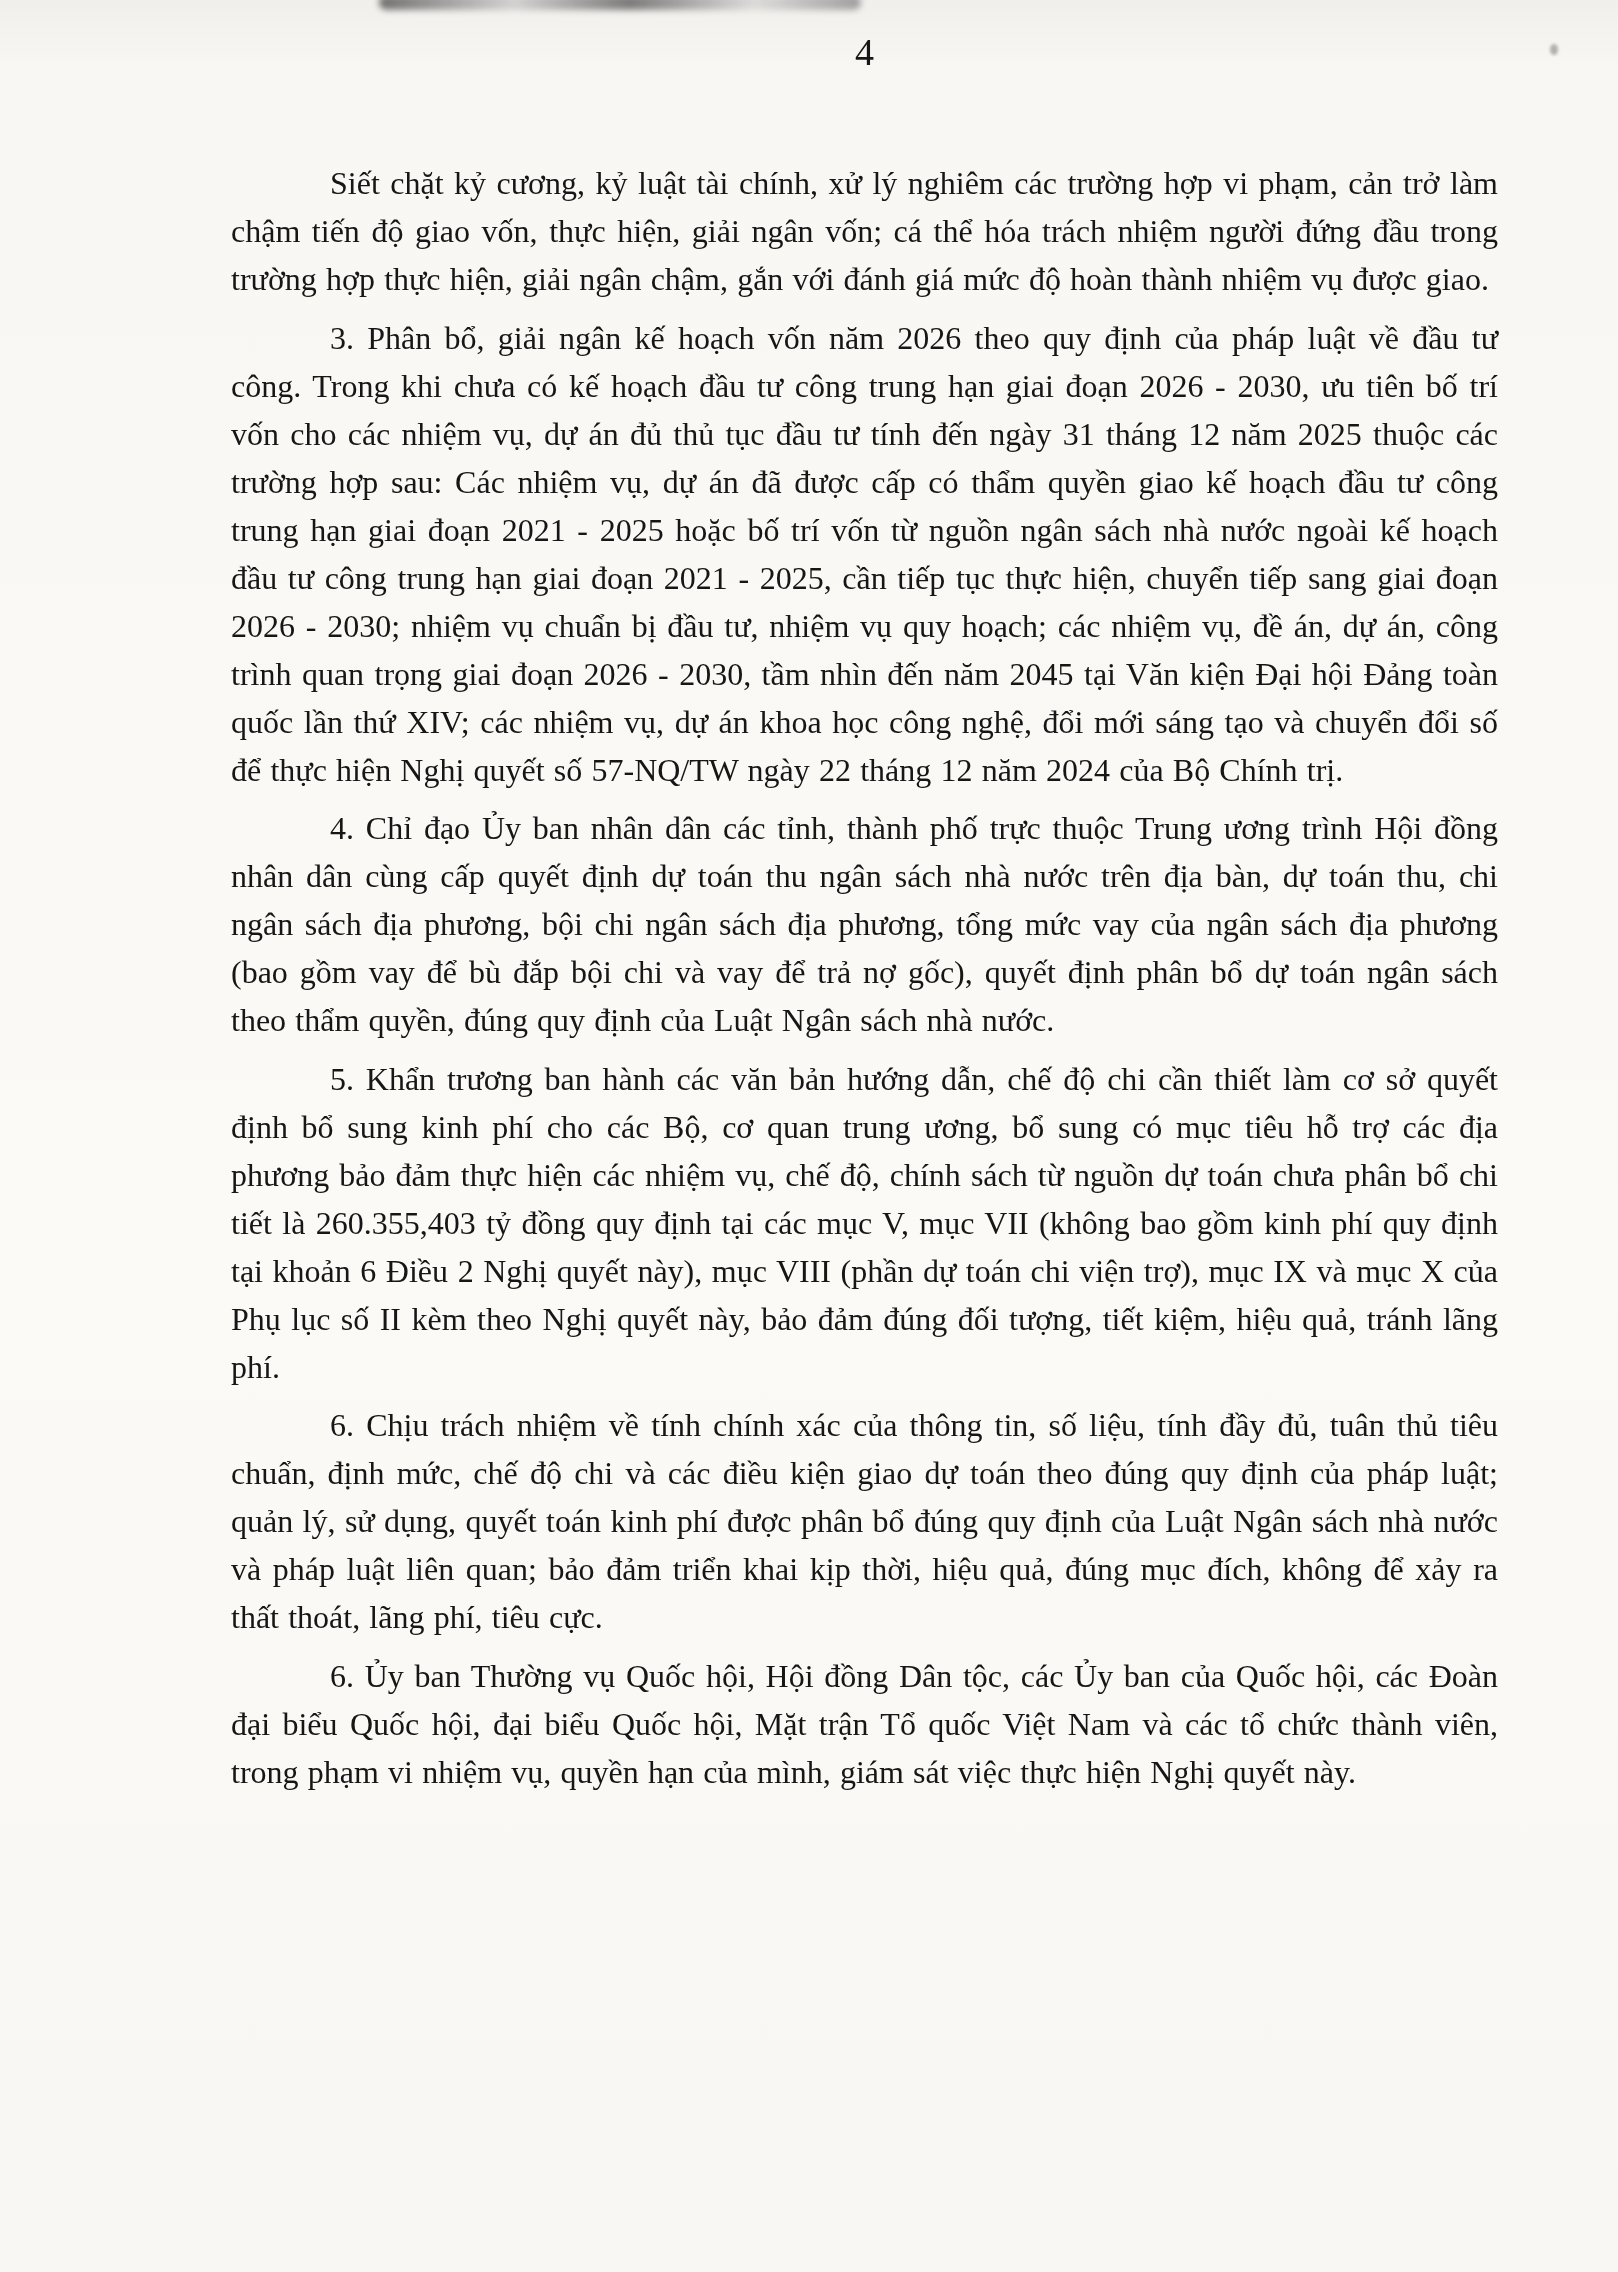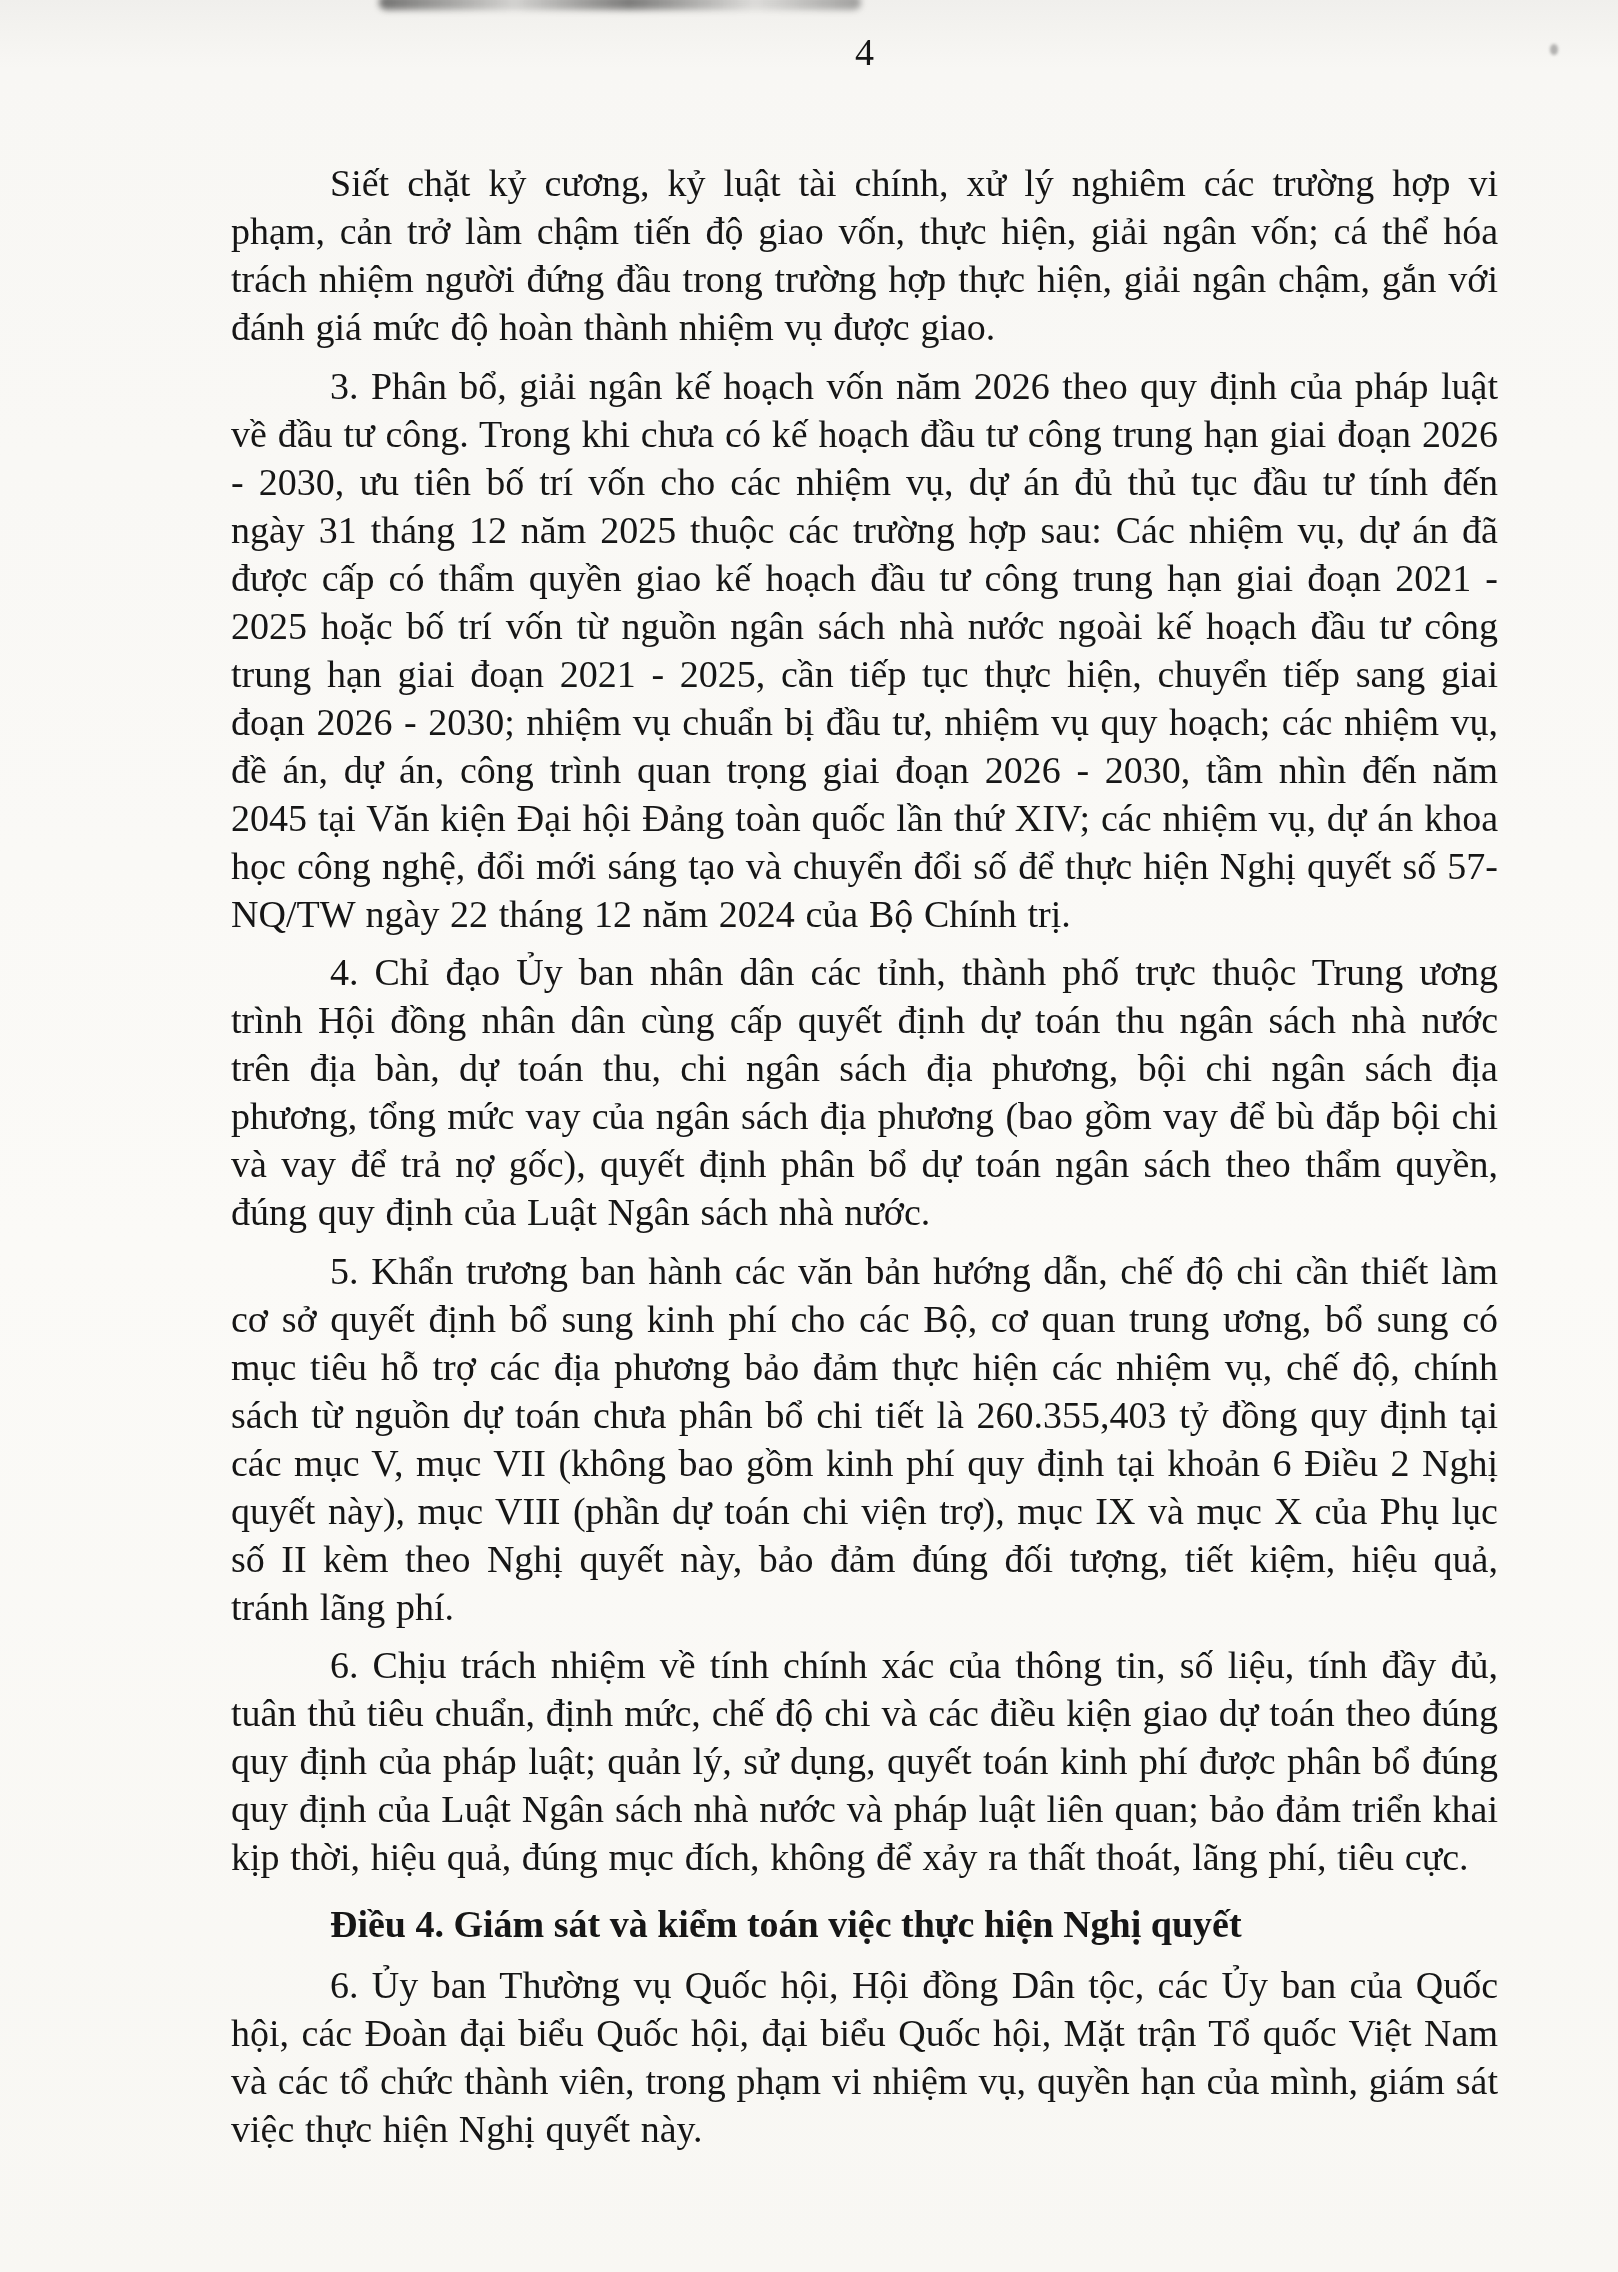--- a/index.html
+++ b/index.html
@@ -55,21 +55,21 @@
     line-height: 48px;
   }
   .content {
     position: absolute;
     top: 159px;
     left: 231px;
     width: 1267px;
   }
   p.para {
     margin: 0 0 10.5px 0;
-    font-size: 38px;
+    font-size: 32px;
     line-height: 48px;
     text-align: justify;
     text-indent: 99px;
     word-spacing: 1.2px;
   }
   h2.heading {
     margin: 19.4px 0 13px 0;
     font-size: 38px;
     line-height: 48px;
     font-weight: bold;
@@ -93,19 +93,18 @@
     <p class="para">Siết chặt kỷ cương, kỷ luật tài chính, xử lý nghiêm các trường hợp vi phạm, cản trở làm chậm tiến độ giao vốn, thực hiện, giải ngân vốn; cá thể hóa trách nhiệm người đứng đầu trong trường hợp thực hiện, giải ngân chậm, gắn với đánh giá mức độ hoàn thành nhiệm vụ được giao.</p>
 
     <p class="para">3. Phân bổ, giải ngân kế hoạch vốn năm 2026 theo quy định của pháp luật về đầu tư công. Trong khi chưa có kế hoạch đầu tư công trung hạn giai đoạn 2026 - 2030, ưu tiên bố trí vốn cho các nhiệm vụ, dự án đủ thủ tục đầu tư tính đến ngày 31 tháng 12 năm 2025 thuộc các trường hợp sau: Các nhiệm vụ, dự án đã được cấp có thẩm quyền giao kế hoạch đầu tư công trung hạn giai đoạn 2021 - 2025 hoặc bố trí vốn từ nguồn ngân sách nhà nước ngoài kế hoạch đầu tư công trung hạn giai đoạn 2021 - 2025, cần tiếp tục thực hiện, chuyển tiếp sang giai đoạn 2026 - 2030; nhiệm vụ chuẩn bị đầu tư, nhiệm vụ quy hoạch; các nhiệm vụ, đề án, dự án, công trình quan trọng giai đoạn 2026 - 2030, tầm nhìn đến năm 2045 tại Văn kiện Đại hội Đảng toàn quốc lần thứ XIV; các nhiệm vụ, dự án khoa học công nghệ, đổi mới sáng tạo và chuyển đổi số để thực hiện Nghị quyết số 57-NQ/TW ngày 22 tháng 12 năm 2024 của Bộ Chính trị.</p>
 
     <p class="para">4. Chỉ đạo Ủy ban nhân dân các tỉnh, thành phố trực thuộc Trung ương trình Hội đồng nhân dân cùng cấp quyết định dự toán thu ngân sách nhà nước trên địa bàn, dự toán thu, chi ngân sách địa phương, bội chi ngân sách địa phương, tổng mức vay của ngân sách địa phương (bao gồm vay để bù đắp bội chi và vay để trả nợ gốc), quyết định phân bổ dự toán ngân sách theo thẩm quyền, đúng quy định của Luật Ngân sách nhà nước.</p>
 
     <p class="para">5. Khẩn trương ban hành các văn bản hướng dẫn, chế độ chi cần thiết làm cơ sở quyết định bổ sung kinh phí cho các Bộ, cơ quan trung ương, bổ sung có mục tiêu hỗ trợ các địa phương bảo đảm thực hiện các nhiệm vụ, chế độ, chính sách từ nguồn dự toán chưa phân bổ chi tiết là 260.355,403 tỷ đồng quy định tại các mục V, mục VII (không bao gồm kinh phí quy định tại khoản 6 Điều 2 Nghị quyết này), mục VIII (phần dự toán chi viện trợ), mục IX và mục X của Phụ lục số II kèm theo Nghị quyết này, bảo đảm đúng đối tượng, tiết kiệm, hiệu quả, tránh lãng phí.</p>
 
     <p class="para">6. Chịu trách nhiệm về tính chính xác của thông tin, số liệu, tính đầy đủ, tuân thủ tiêu chuẩn, định mức, chế độ chi và các điều kiện giao dự toán theo đúng quy định của pháp luật; quản lý, sử dụng, quyết toán kinh phí được phân bổ đúng quy định của Luật Ngân sách nhà nước và pháp luật liên quan; bảo đảm triển khai kịp thời, hiệu quả, đúng mục đích, không để xảy ra thất thoát, lãng phí, tiêu cực.</p>
 
-    <h2 class="heading">Điều 4. Giám sát và kiểm toán việc thực hiện Nghị quyết</h2>
 
     <p class="para">6. Ủy ban Thường vụ Quốc hội, Hội đồng Dân tộc, các Ủy ban của Quốc hội, các Đoàn đại biểu Quốc hội, đại biểu Quốc hội, Mặt trận Tổ quốc Việt Nam và các tổ chức thành viên, trong phạm vi nhiệm vụ, quyền hạn của mình, giám sát việc thực hiện Nghị quyết này.</p>
 
   </div>
 </div>
 
 
 </body></html>

